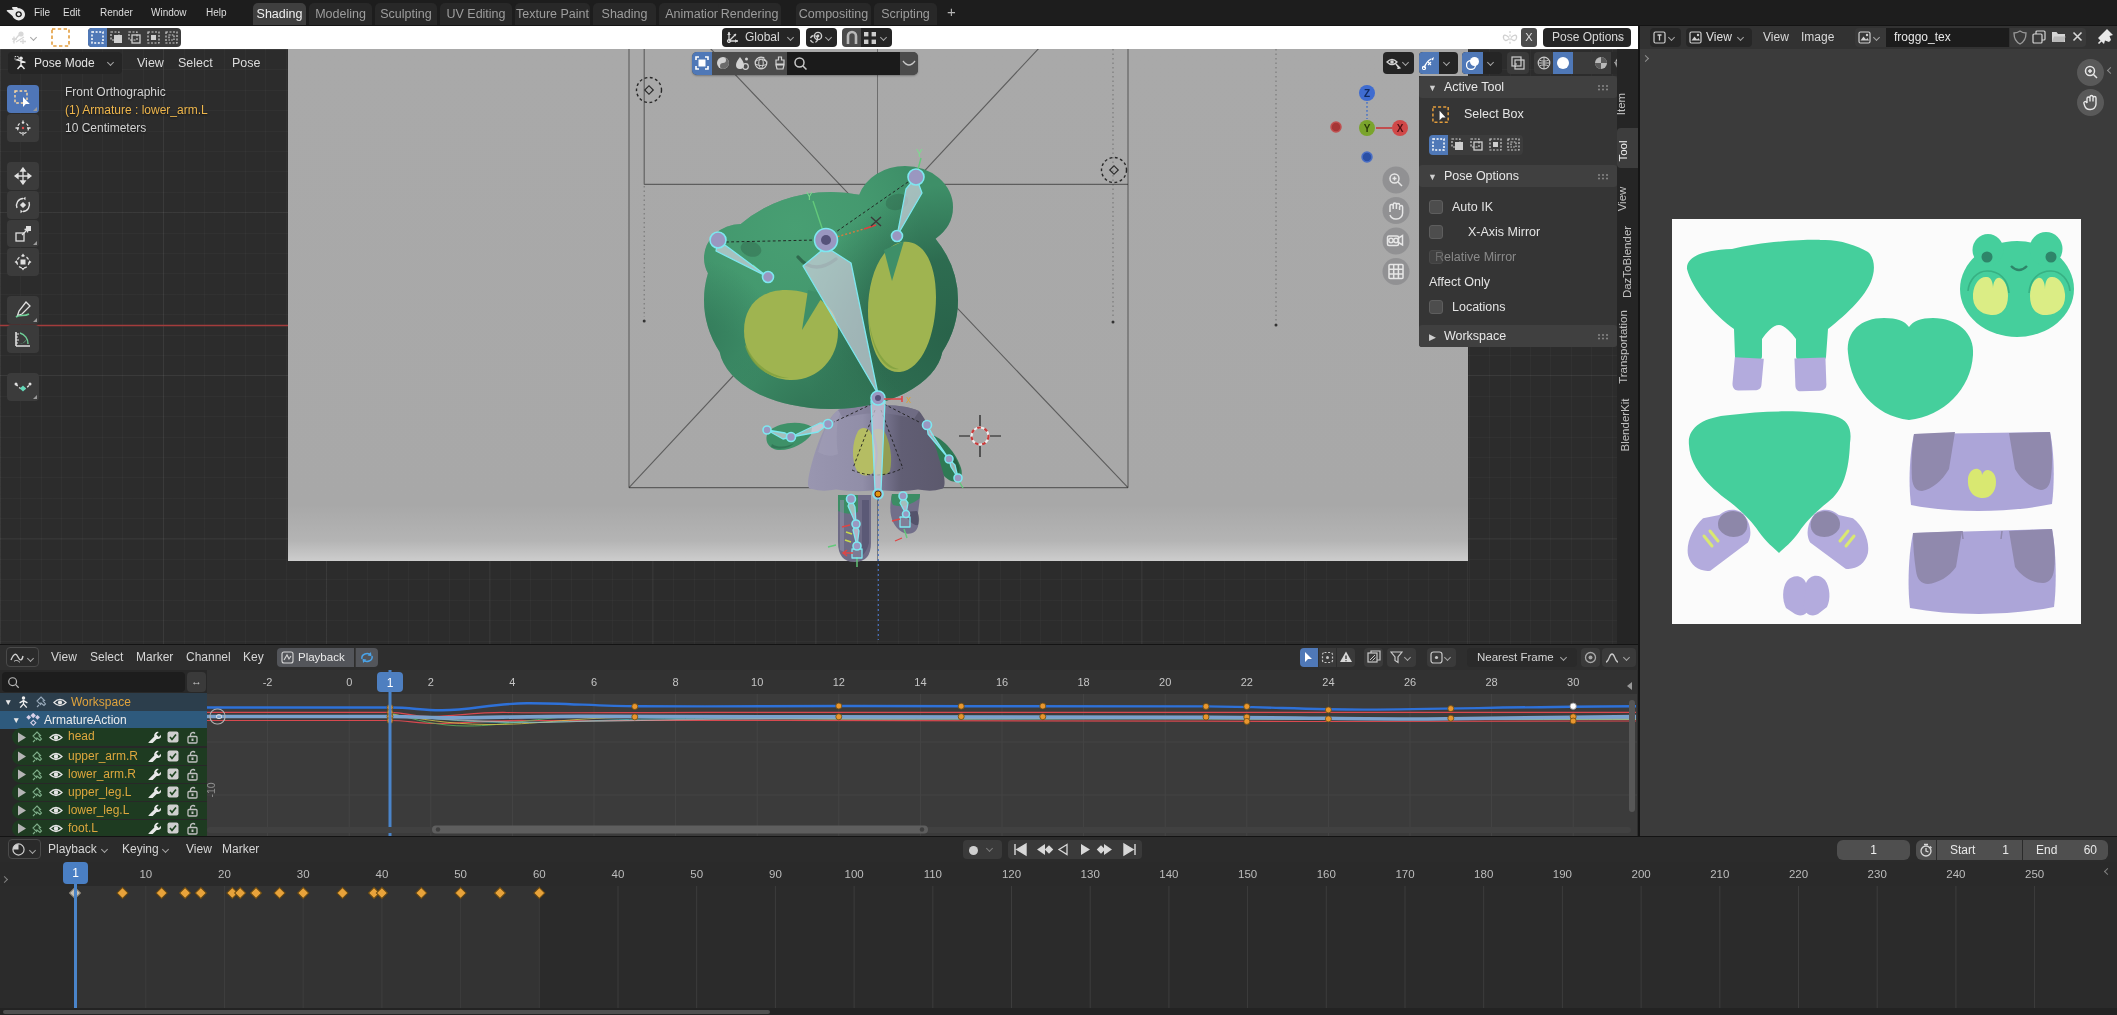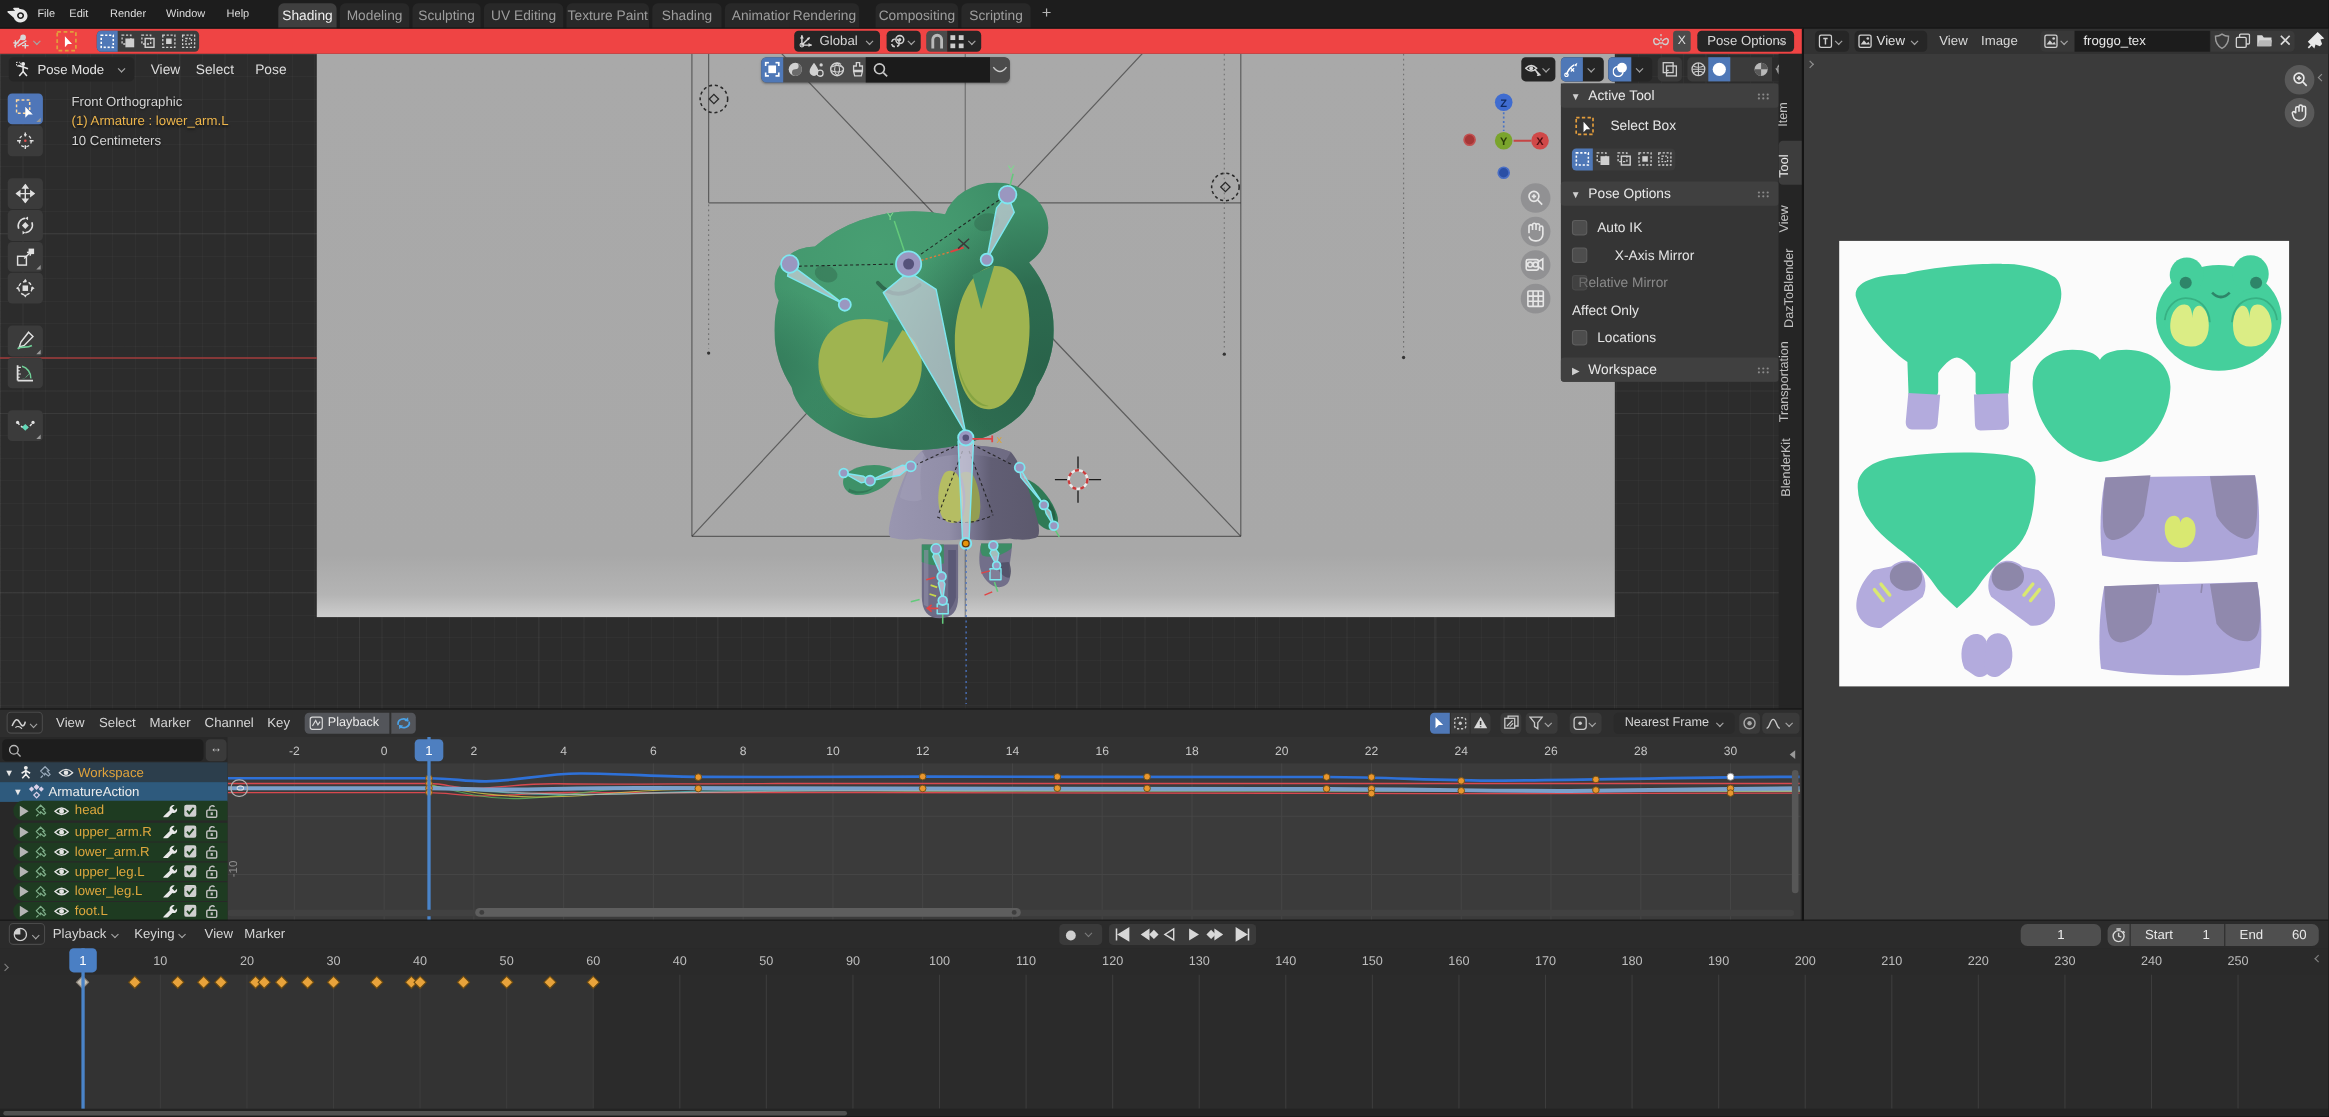--- a/index.html
+++ b/index.html
@@ -4,21 +4,21 @@
 html,body{background:#111}
 #root{position:relative;width:2117px;height:1015px;overflow:hidden;background:#1d1d1d;font-family:"Liberation Sans",sans-serif;-webkit-font-smoothing:antialiased}
 .abs{position:absolute}
 .chevs{display:inline-block;width:5px;height:5px;border-right:1.4px solid #a5a5a5;border-bottom:1.4px solid #a5a5a5;transform:rotate(45deg)}
 
 #topbar{position:absolute;left:0;top:0;width:2117px;height:26px;background:#1d1d1d}
 #topbar .menu{position:absolute;top:0;height:26px;line-height:26px;color:#dedede;font-size:10px}
 .tab{position:absolute;top:3px;height:23px;line-height:23px;border-radius:5px 5px 0 0;background:#282828;color:#9d9d9d;font-size:12.5px;text-align:center}
 .tab.act{background:#3f3f3f;color:#f0f0f0}
 
-#row2{position:absolute;left:0;top:26px;width:1639px;height:23px;background:#ef4444}
+#row2{position:absolute;left:0;top:26px;width:1639px;height:23px;background:#ffffff}
 #row2 .pill{position:absolute;top:2px;height:19px;background:#252525;border-radius:4px;color:#d8d8d8;font-size:12px;line-height:19px}
 
 #vp{position:absolute;left:0;top:49px;width:1639px;height:596px;background-color:#2c2c2c;
 background-image:repeating-linear-gradient(to right,rgba(255,255,255,0.045) 0 1px,transparent 1px 163px),repeating-linear-gradient(to bottom,rgba(255,255,255,0.045) 0 1px,transparent 1px 163px),repeating-linear-gradient(to right,rgba(255,255,255,0.022) 0 1px,transparent 1px 20.4px),repeating-linear-gradient(to bottom,rgba(255,255,255,0.022) 0 1px,transparent 1px 20.4px)}
 #world{position:absolute;left:288px;top:0;width:1180px;height:512px;background:linear-gradient(#a9a9a9 0,#a8a8a8 89%,#b4b4b4 96%,#cdcdcd 100%)}
 #vp .vtxt{position:absolute;left:65px;font-size:12px;color:#d4d4d4;text-shadow:0 1px 2px rgba(0,0,0,0.6)}
 
 .hpill{position:absolute;top:3px;height:22px;background:#252525;border-radius:4px;color:#e2e2e2;font-size:12px;line-height:22px}
 .hmenu{position:absolute;top:3px;height:22px;line-height:22px;color:#dcdcdc;font-size:12.5px}
 

